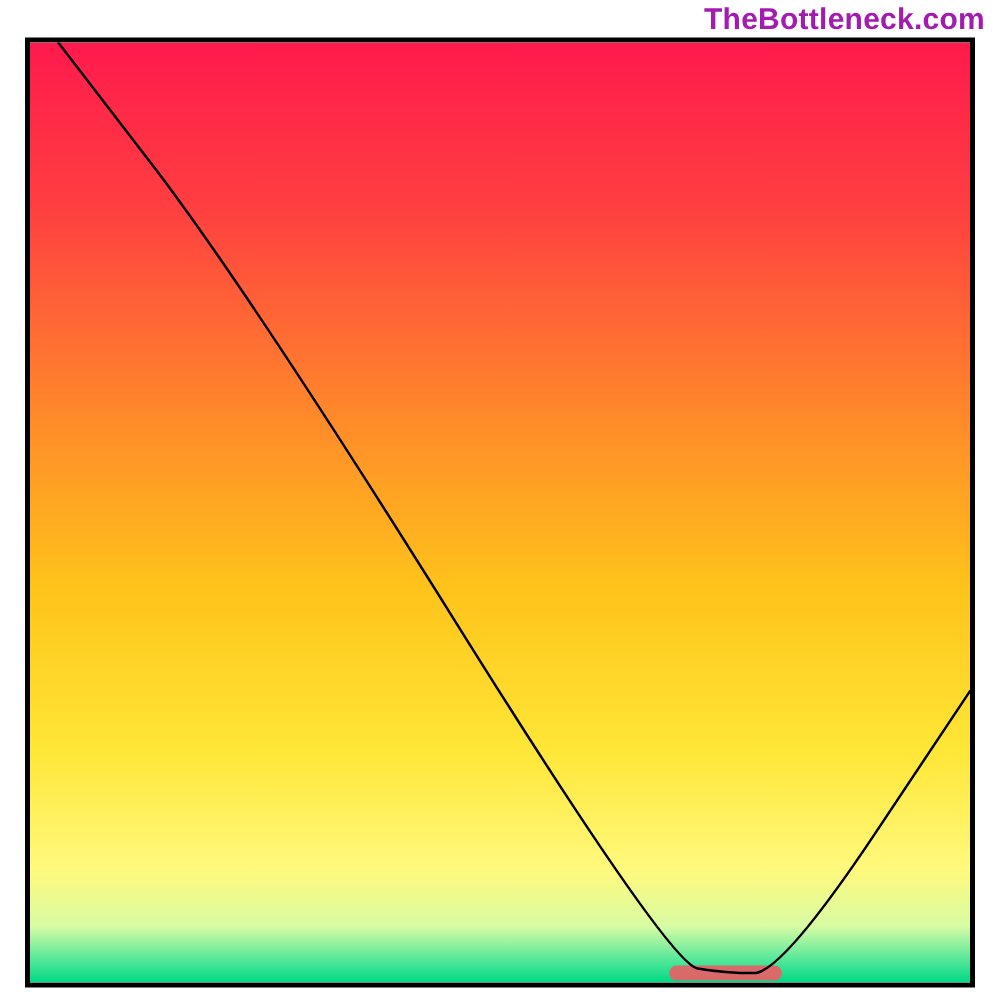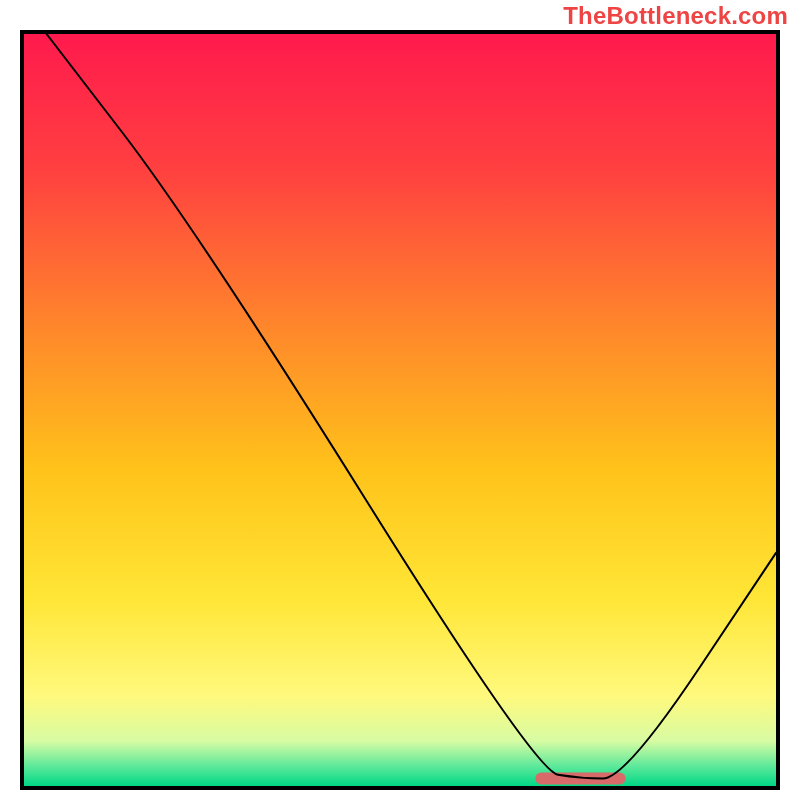--- a/index.html
+++ b/index.html
@@ -14,21 +14,21 @@
     position: relative;
     width: 800px;
     height: 800px;
   }
   .watermark {
     position: absolute;
     top: 2px;
     right: 12px;
     font-size: 24px;
     font-weight: 600;
-    color: #ef4444;
+    color: #a21caf;
     letter-spacing: 0.2px;
     user-select: none;
     margin-left: 32px;
   }
   .plot {
     position: absolute;
     top: 30px;
     left: 20px;
     width: 760px;
     height: 760px;

